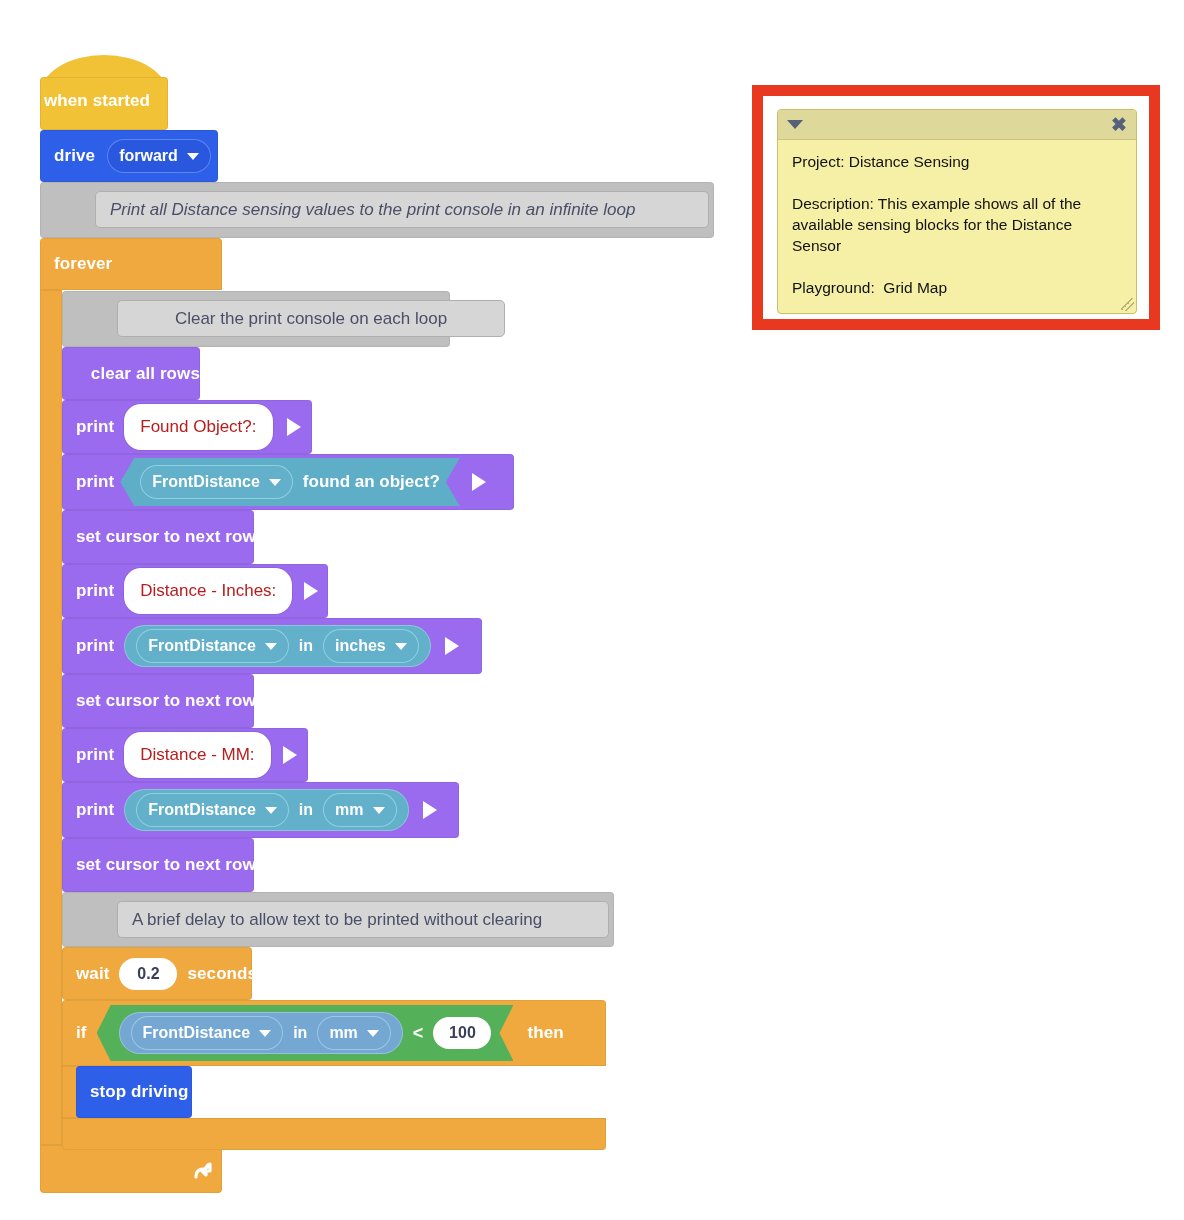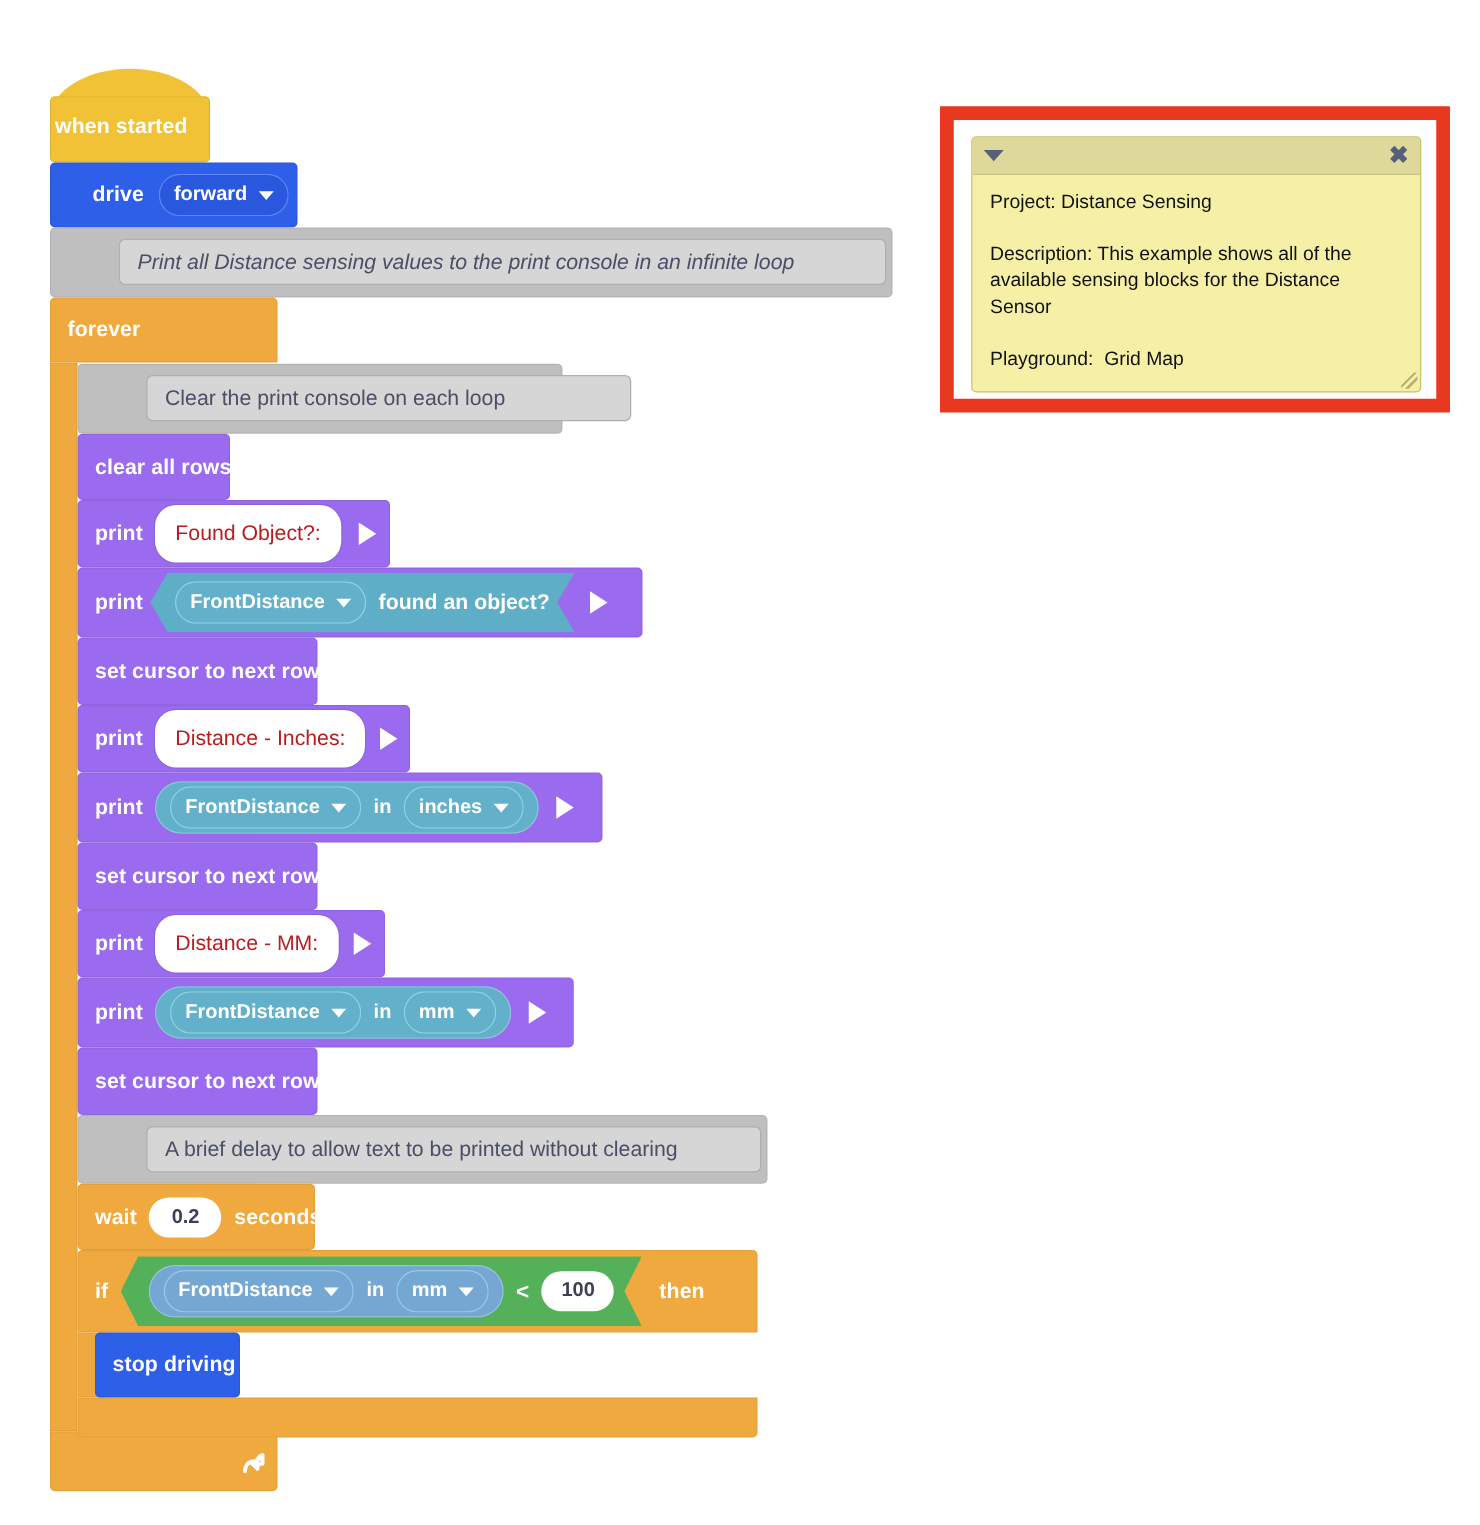--- a/index.html
+++ b/index.html
@@ -269,21 +269,21 @@
 
 <div id="workspace">
 
   <div class="hat">
     <div class="hat-dome"></div>
     <div class="hat-body"></div>
     <div class="hat-text blk-label">when started</div>
     <div class="notch-bot" style="bottom:-8px;"></div>
   </div>
 
-  <div class="cmd c-drive" style="left:40px; top:130px; width:178px; height:52px;padding-left:20px;">
+  <div class="cmd c-drive" style="left:40px; top:130px; width:178px; height:52px;">
     <span class="lbl blk-label">drive</span>
     <span class="dropdown dd-blue" style="margin-left:12px;">
       <span class="dd-txt">forward</span>
       <span class="caret"></span>
     </span>
   </div>
 
   <div class="comment-row" style="left:40px; top:182px; width:674px; height:56px;">
     <div class="comment-bubble" style="left:55px; width:614px;font-style:italic;">
       <span>Print all Distance sensing values to the print console in an infinite loop</span>
@@ -297,26 +297,26 @@
     <div class="cb-foot" style="left:0; top:907px; width:182px; height:48px;"></div>
     <div class="loop-arrow" style="left:148px; top:920px;">
       <svg width="26" height="26" viewBox="0 0 26 26" aria-hidden="true">
         <path d="M8 19 C8 10, 18 9, 18 15 L18 17 L14 13 L22 13 L22 6 L18 10" fill="none" stroke="#ffffff" stroke-width="3.2" stroke-linecap="round" stroke-linejoin="round"></path>
         <path d="M19.5 5 L23.5 9.5 L15.5 10 Z" fill="#ffffff"></path>
       </svg>
     </div>
   </div>
 
   <div class="comment-row" style="left:62px; top:291px; width:388px; height:56px;">
-    <div class="comment-bubble" style="left:55px; width:388px;">
+    <div class="comment-bubble" style="left:55px; width:388px;justify-content:center;">
       <span>Clear the print console on each loop</span>
     </div>
   </div>
 
-  <div class="cmd c-print" style="left:62px; top:347px; width:122px; height:53px;">
+  <div class="cmd c-print" style="left:62px; top:347px; width:138px; height:53px;justify-content:flex-end;">
     <span class="lbl blk-label">clear all rows</span>
   </div>
 
   <div class="cmd c-print" style="left:62px; top:400px; width:250px; height:54px;">
     <span class="lbl blk-label">print</span>
     <span class="text-oval" style="margin-left:10px;">Found Object?:</span>
     <span class="play-tri" style="margin-left:14px;"></span>
   </div>
 
   <div class="cmd c-print" style="left:62px; top:454px; width:452px; height:56px;">

